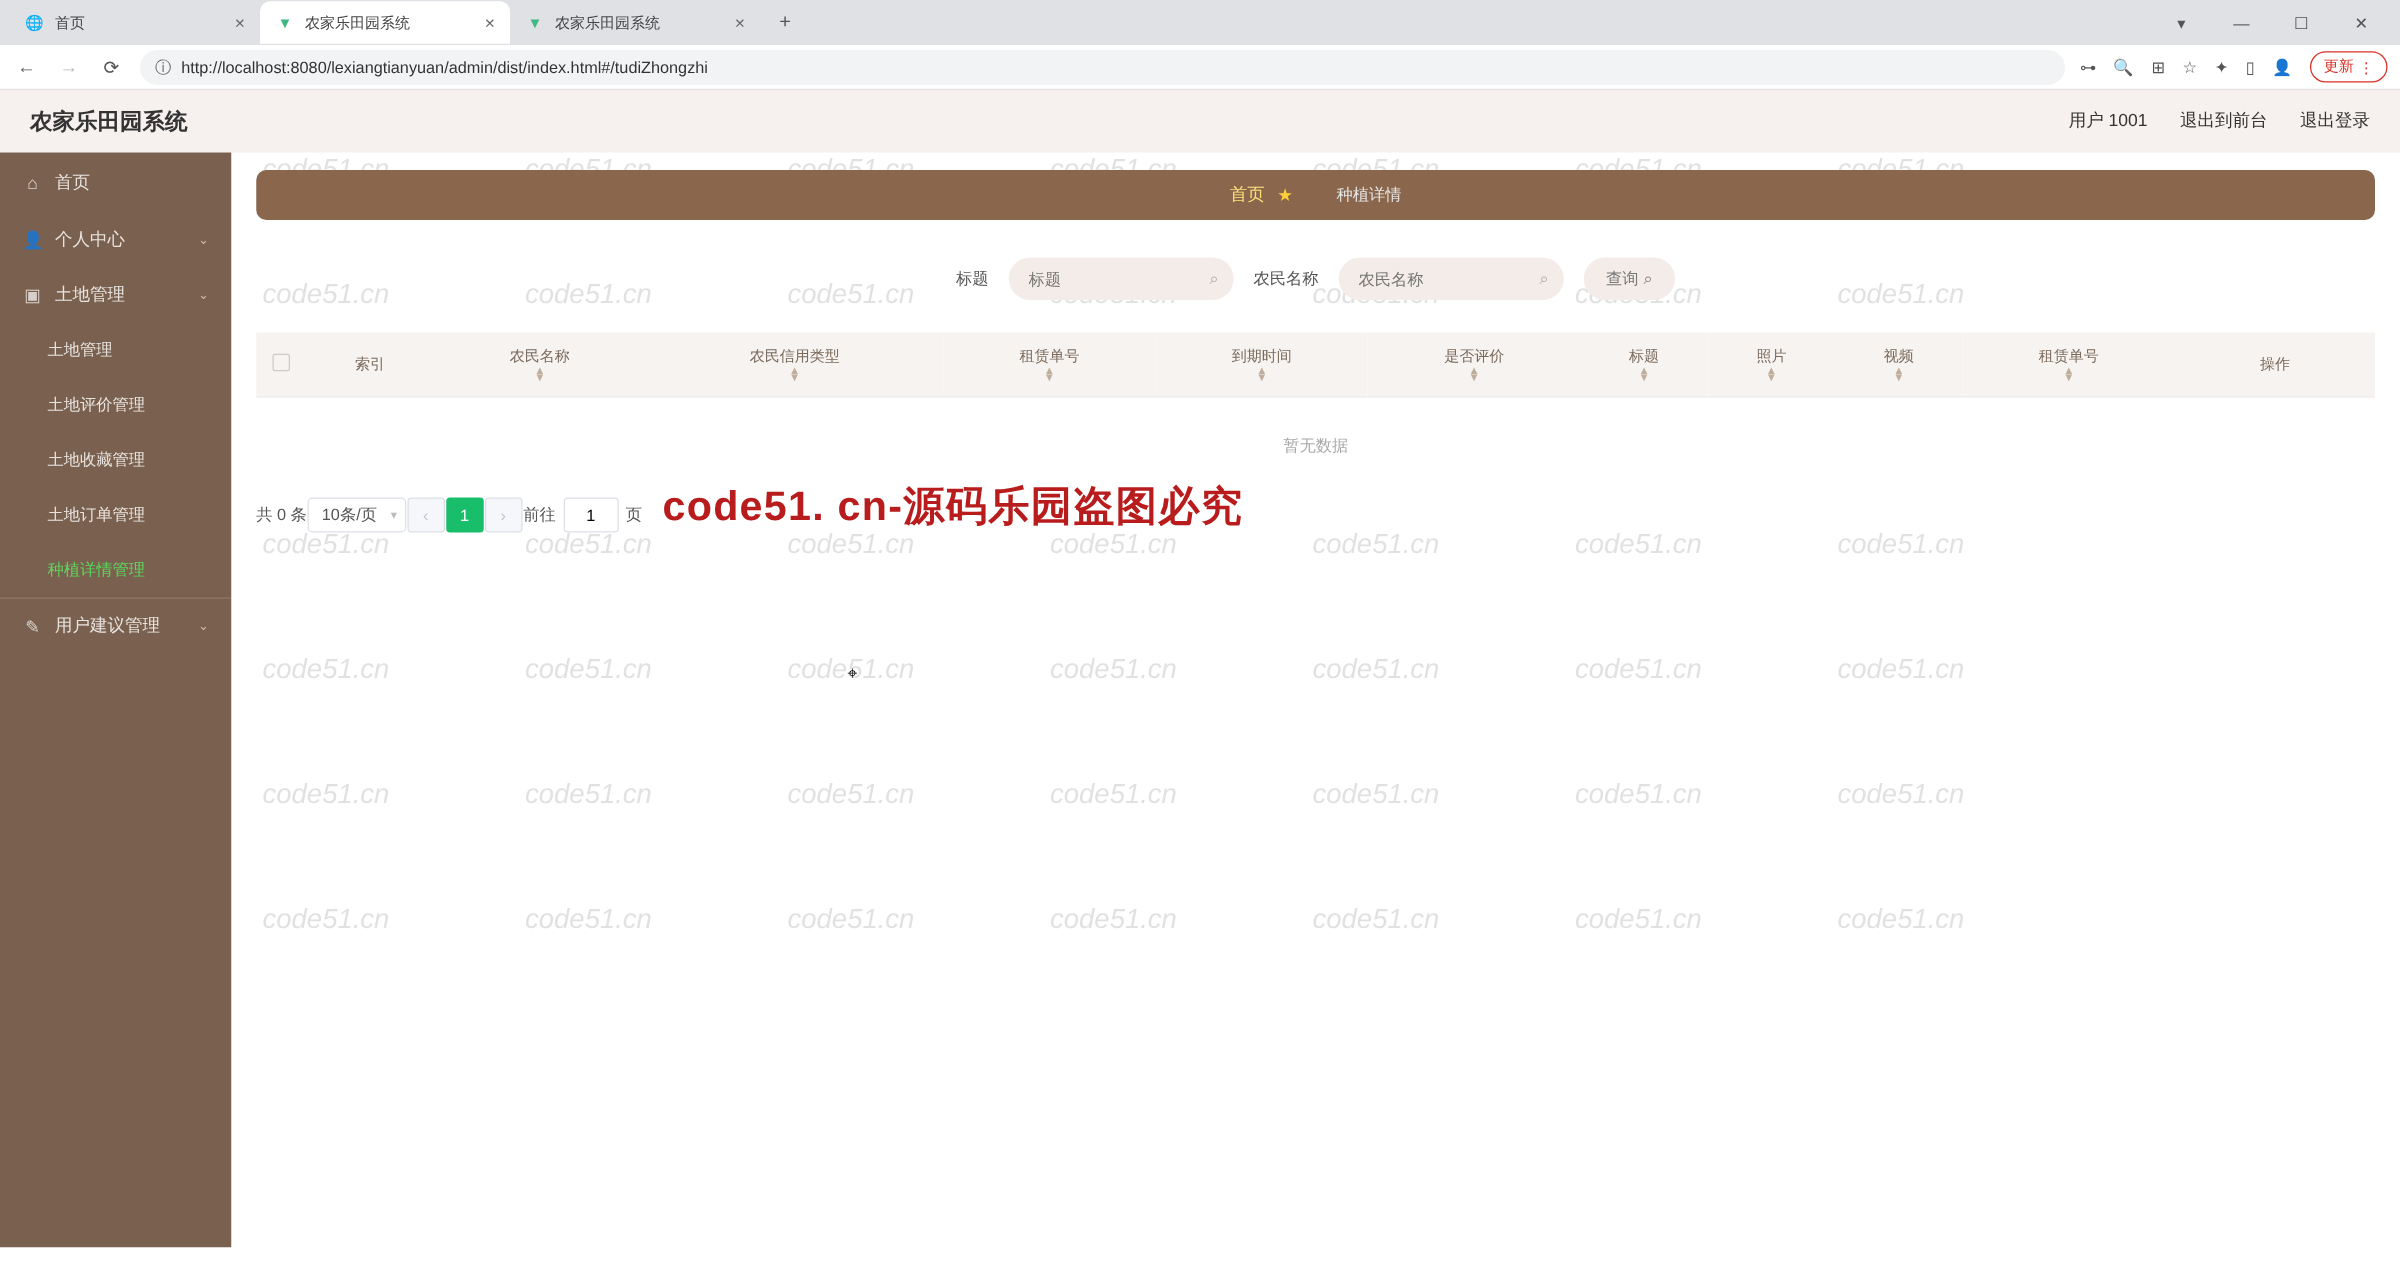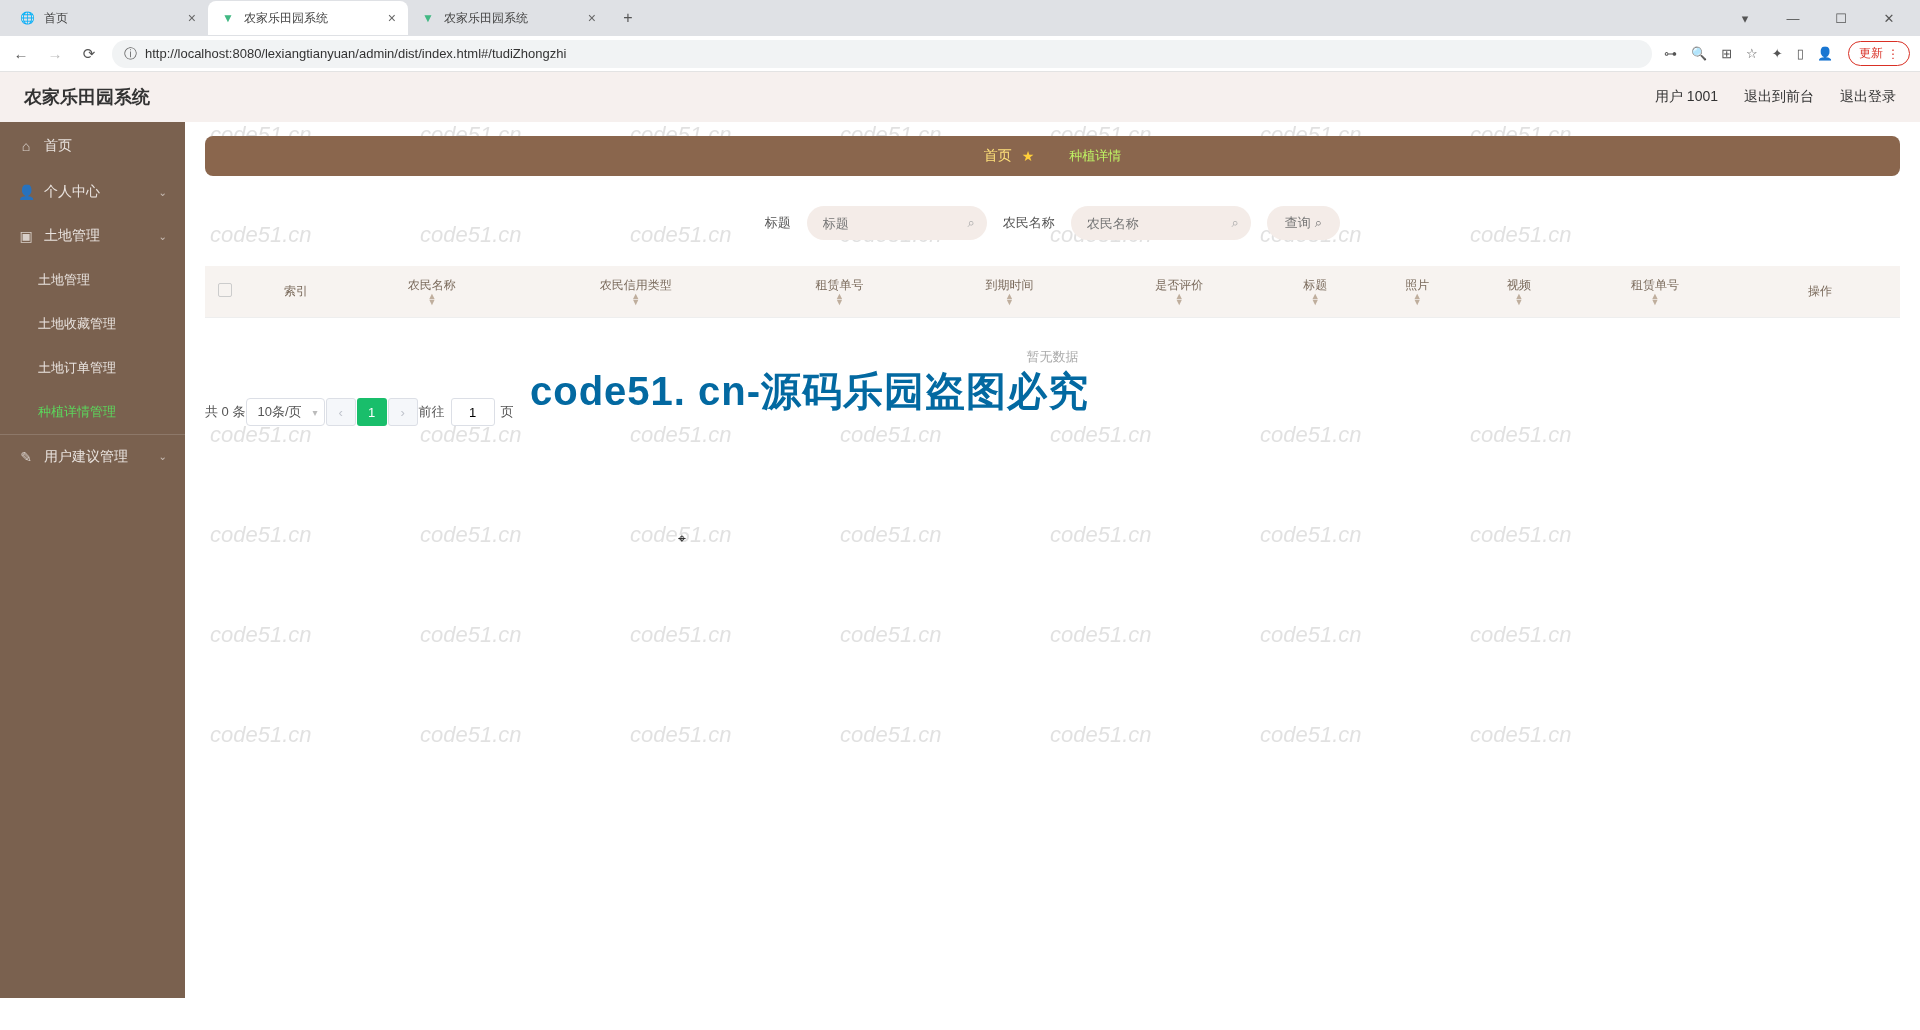--- a/index.html
+++ b/index.html
@@ -28,41 +28,41 @@
 .bookmark-bar { display: flex; align-items: center; height: 32px; background: #fff; padding: 0 14px; gap: 20px; font-size: 12px; color: #333; border-bottom: 1px solid #e5e5e5; }
 .bm-item { display: flex; align-items: center; gap: 6px; cursor: pointer; }
 .bm-folder { width: 16px; height: 14px; background: #ffd768; border-radius: 2px; }
 .bm-globe { width: 14px; height: 14px; border: 1px solid #888; border-radius: 50%; }
 .bm-right { margin-left: auto; }
 
 
 .app { position: relative; height: calc(1030px - 36px - 36px - 32px); }
 .watermark-layer { position: absolute; inset: 0; pointer-events: none; z-index: 0; }
 .wm { position: absolute; color: rgba(120,120,120,0.22); font-size: 22px; font-weight: 500; font-style: italic; }
-.wm-big { position: absolute; color: #0369a1; font-size: 40px; font-weight: 600; left: 530px; top: 292px; z-index: 5; pointer-events: none; letter-spacing: 1px; }
+.wm-big { position: absolute; color: #b91c1c; font-size: 33px; font-weight: 600; left: 530px; top: 311px; z-index: 5; pointer-events: none; letter-spacing: 1px; }
 
 .app-header { display: flex; align-items: center; height: 50px; background: #f6f0ee; padding: 0 24px; position: relative; z-index: 2; }
 .app-title { font-size: 18px; font-weight: 700; }
 .header-right { margin-left: auto; display: flex; gap: 26px; font-size: 14px; color: #333; }
 .header-right span { cursor: pointer; }
 
 .app-body { display: flex; height: calc(100% - 50px); position: relative; z-index: 2; }
 .sidebar { width: 185px; background: #7a614f; color: #e9e3df; display: flex; flex-direction: column; }
 .side-item { display: flex; align-items: center; gap: 10px; padding: 0 18px; height: 48px; font-size: 14px; cursor: pointer; }
 .side-item.compact { height: 44px; }
 .side-sub { padding-left: 38px; height: 44px; display: flex; align-items: center; font-size: 13px; cursor: pointer; }
 .side-sub.active { color: #5cd65c; }
 .side-caret { margin-left: auto; font-size: 10px; opacity: .7; }
 .side-ic { width: 16px; text-align: center; opacity: .85; }
 
 .main { flex: 1; padding: 14px 20px 20px 20px; overflow: auto; }
 .crumb-bar { background: #8a664d; color: #fff; border-radius: 8px; height: 40px; display: flex; align-items: center; justify-content: center; gap: 10px; font-size: 14px; }
 .crumb-home { color: #ffe17a; }
 .crumb-star { color: #ffcf3a; }
-.crumb-cur { color: #bef264; font-size: 13px; margin-left: 25px; }
+.crumb-cur { color: #e5e5e5; font-size: 13px; margin-left: 25px; }
 
 .search-row { display: flex; align-items: center; gap: 16px; justify-content: center; margin: 30px 0 26px; }
 .s-label { color: #555; font-size: 13px; }
 .s-input { width: 180px; height: 34px; border-radius: 18px; border: none; background: #f4ece8; padding: 0 34px 0 16px; font-size: 13px; color: #666; outline: none; }
 .s-input-wrap { position: relative; }
 .s-input-wrap .si { position: absolute; right: 12px; top: 50%; transform: translateY(-50%); color: #aaa; font-size: 13px; }
 .s-btn { height: 34px; padding: 0 18px; border-radius: 18px; border: none; background: #f4ece8; color: #777; font-size: 13px; cursor: pointer; display: flex; align-items: center; gap: 4px; }
 
 .table { width: 100%; border-collapse: collapse; background: #fff; }
 .table th { background: #f7f3f0; color: #7a6a5b; font-weight: 500; font-size: 12px; padding: 12px 6px; border-bottom: 1px solid #eee; text-align: center; }
@@ -221,20 +221,23 @@
       </div>
       <div class="side-item compact">
         <span class="side-ic">▣</span>
         <span>土地管理</span>
         <span class="side-caret">⌄</span>
       </div>
       <div class="side-sub">
           <span>土地管理</span>
         </div>
       <div class="side-sub">
+          <span>土地评价管理</span>
+        </div>
+      <div class="side-sub">
           <span>土地收藏管理</span>
         </div>
       <div class="side-sub">
           <span>土地订单管理</span>
         </div>
       <div class="side-sub active">
           <span>种植详情管理</span>
         </div>
       <div class="side-item compact" style="border-top:1px solid rgba(255,255,255,.15)">
         <span class="side-ic">✎</span>

